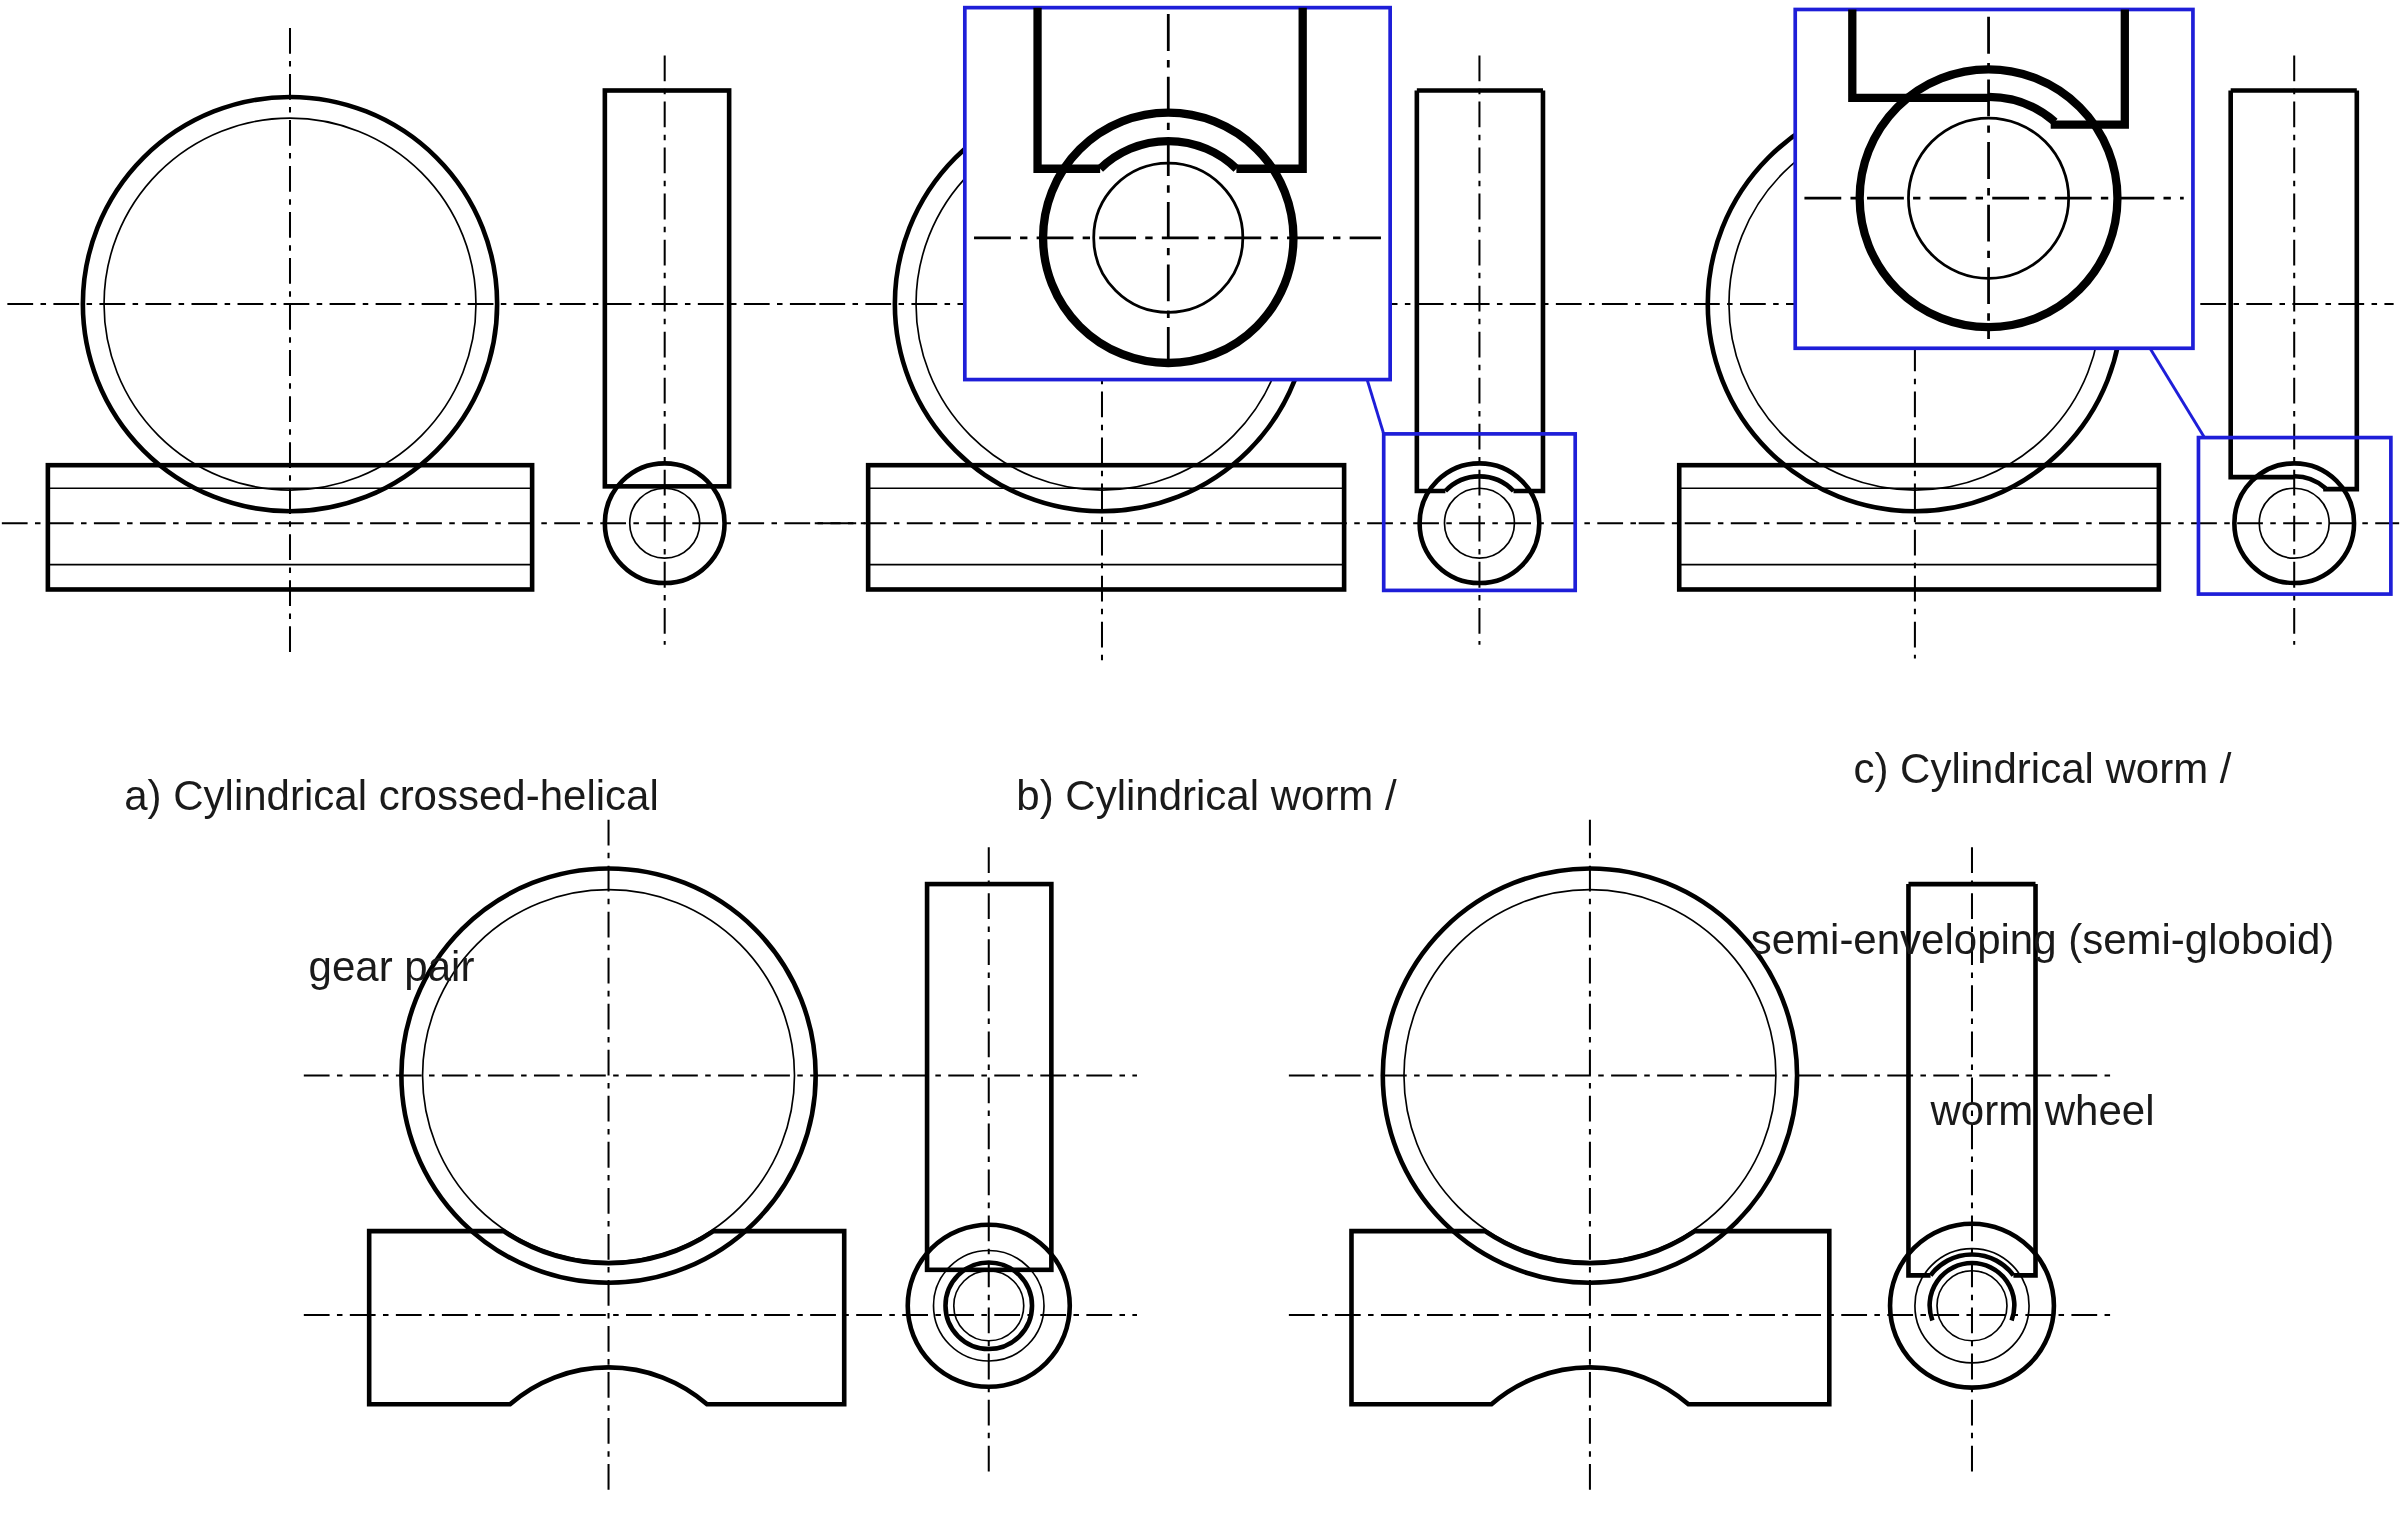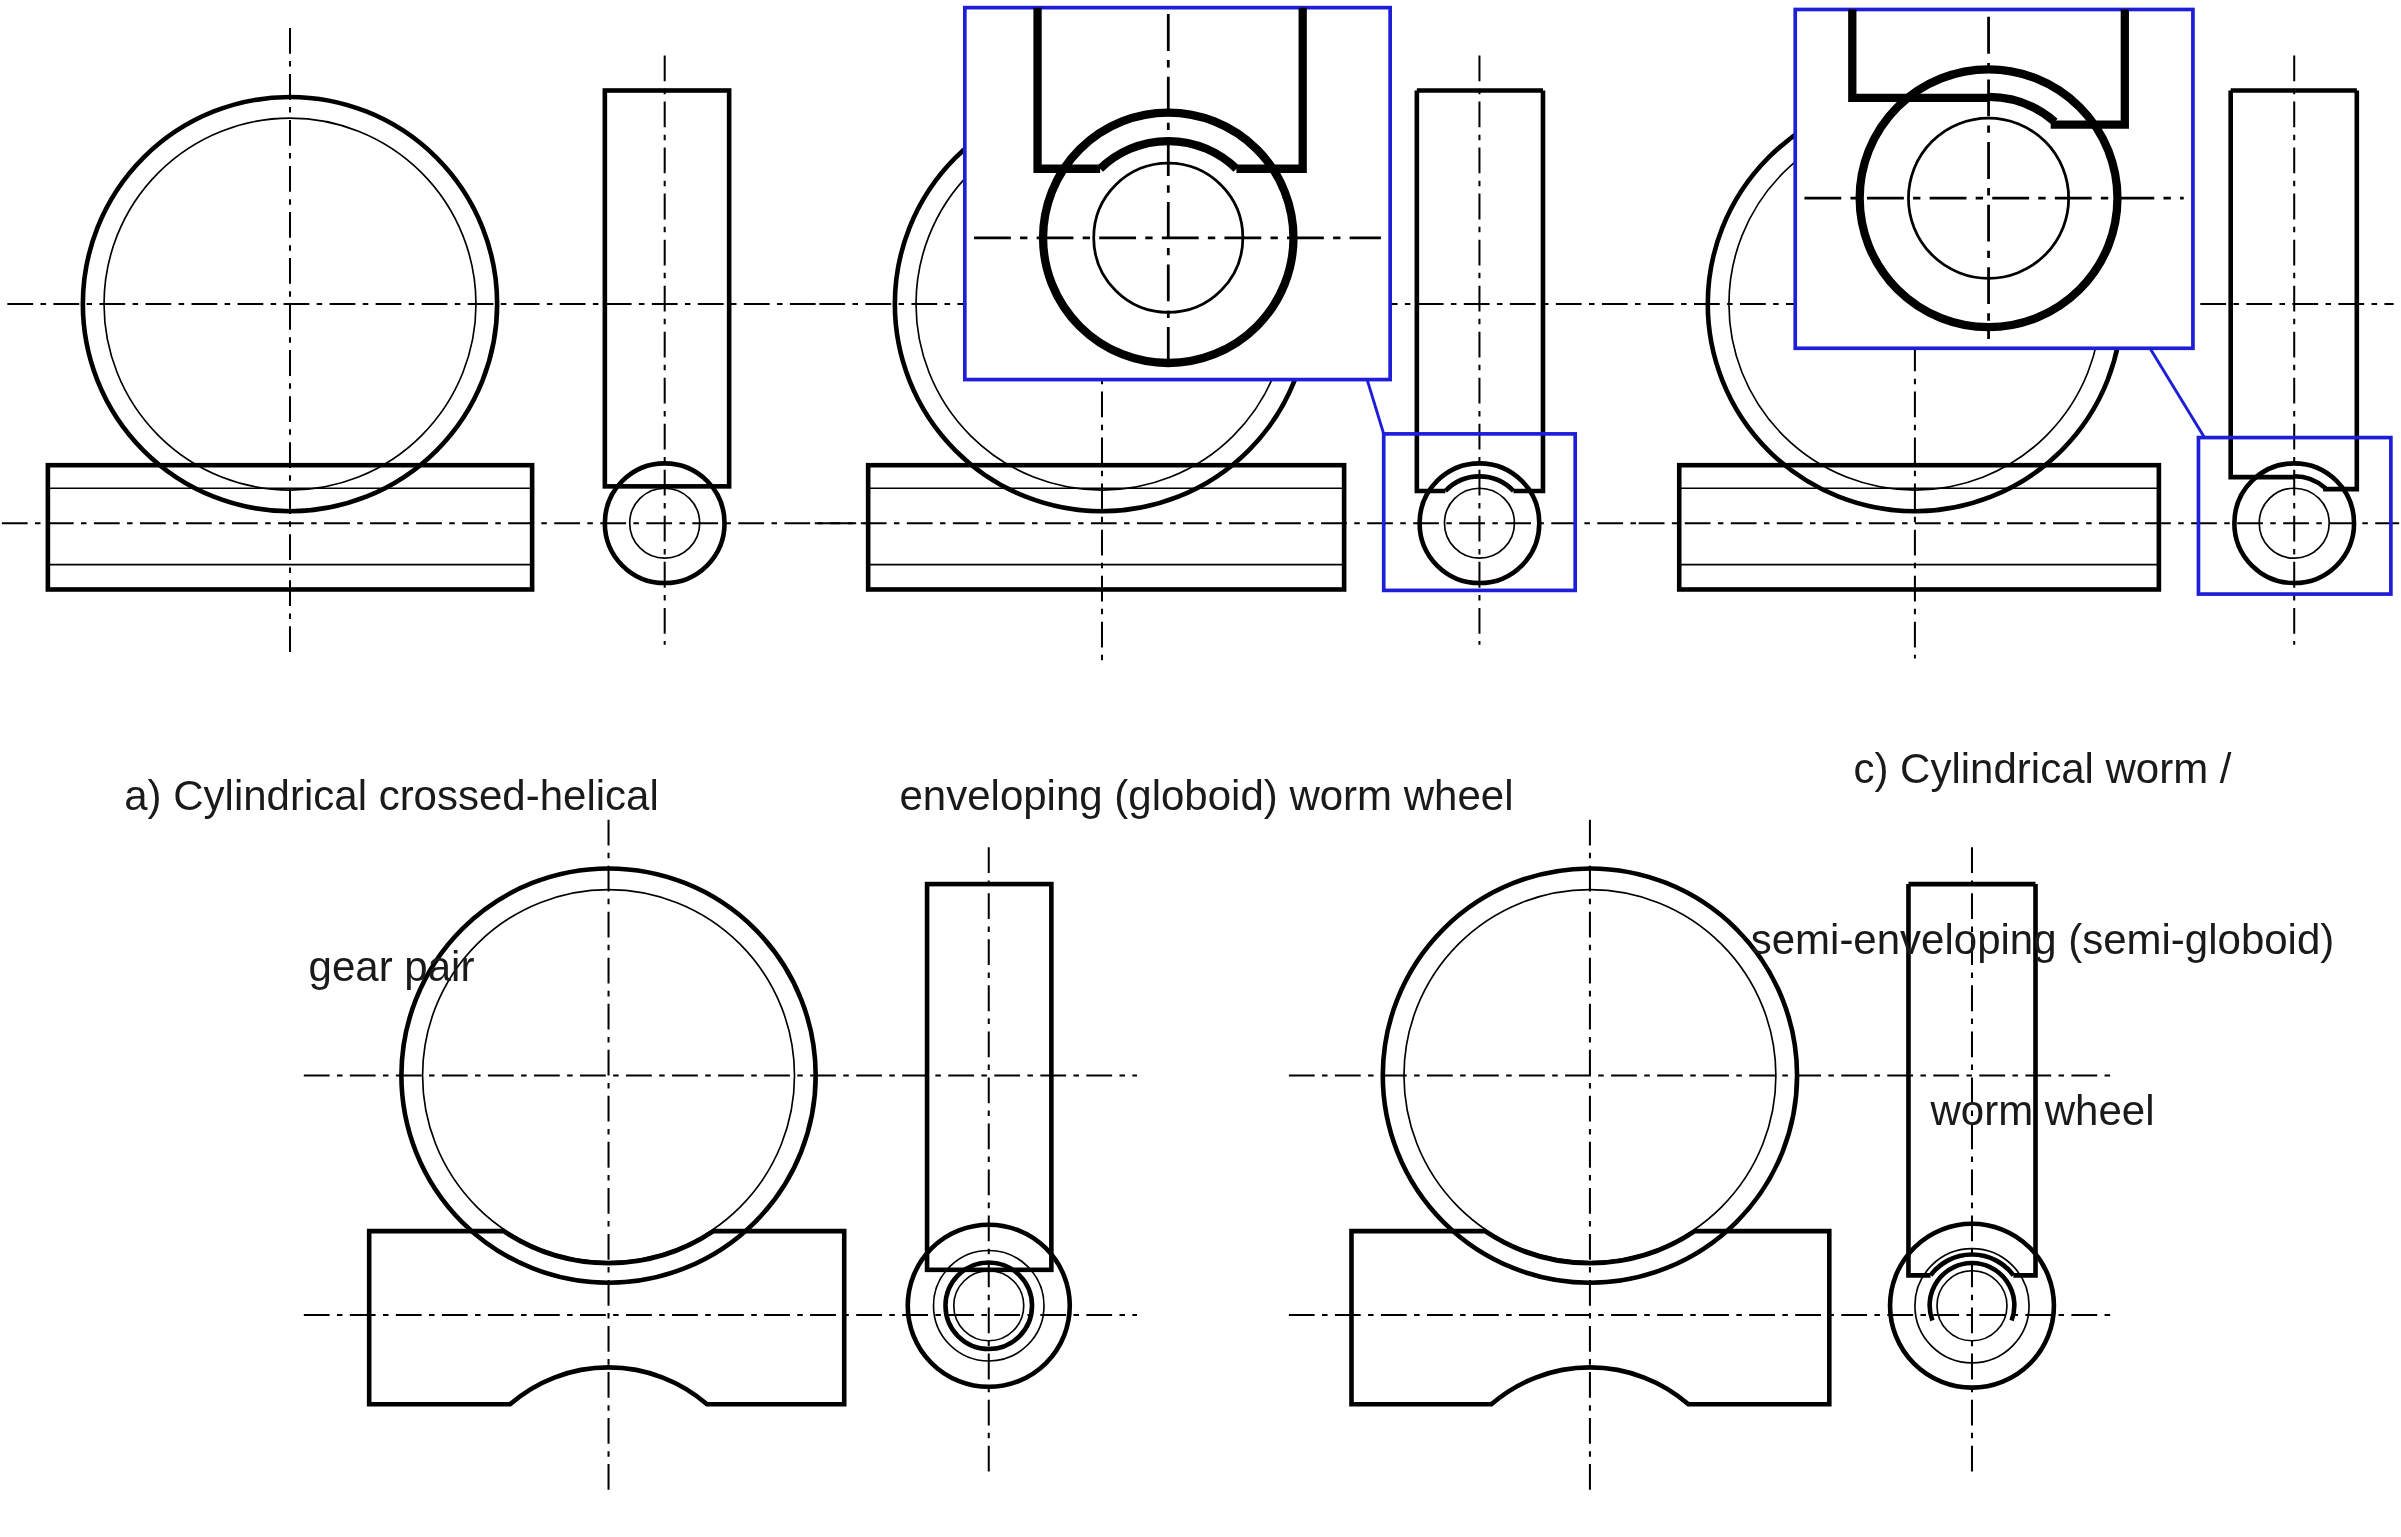--- a/index.html
+++ b/index.html
@@ -201,21 +201,21 @@
     </g>
   </g>
 </svg>
 
 <div class="caption" style="left:-115px;top:653px">
   <div>a) Cylindrical crossed-helical</div>
   <div>gear pair</div>
 </div>
 
 <div class="caption" style="left:700px;top:653px">
-  <div>enveloping (globoid) worm wheel</div>
+  <div>b) Cylindrical worm /</div>
 </div>
 
 <div class="caption" style="left:1536px;top:626px">
   <div>c) Cylindrical worm /</div>
   <div>semi-enveloping (semi-globoid)</div>
   <div>worm wheel</div>
 </div>
 
 <div class="caption" style="left:318px;top:1442px">
   

